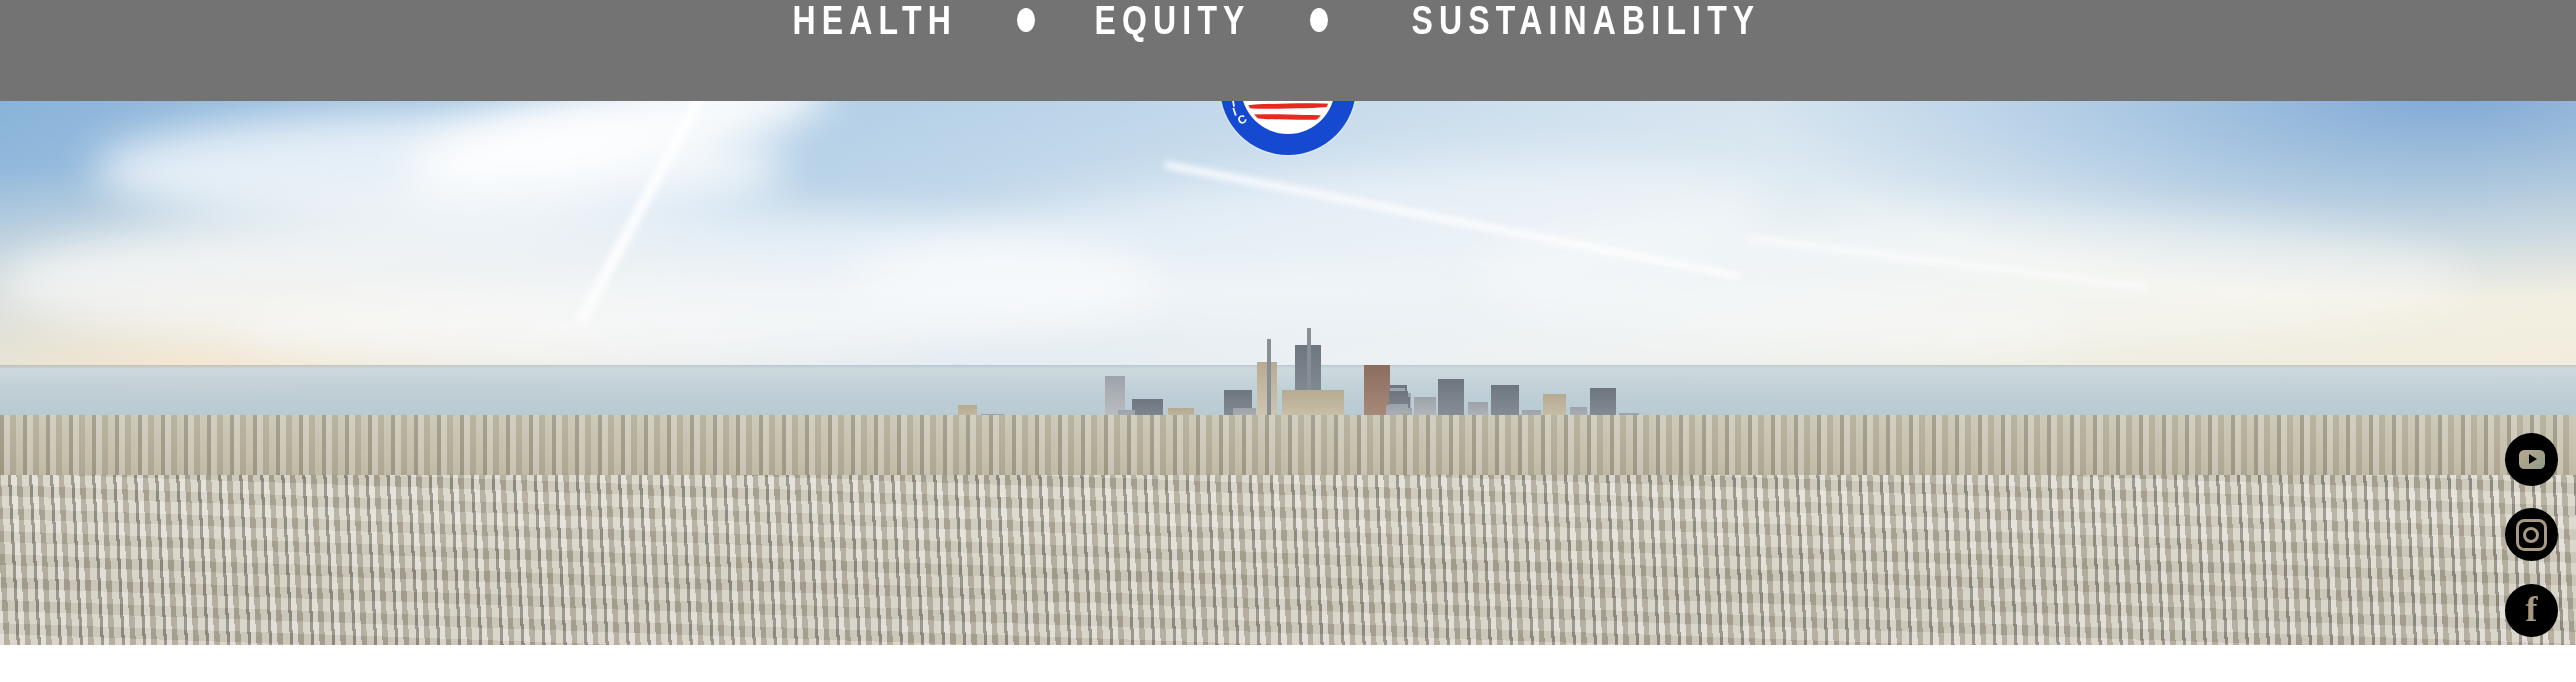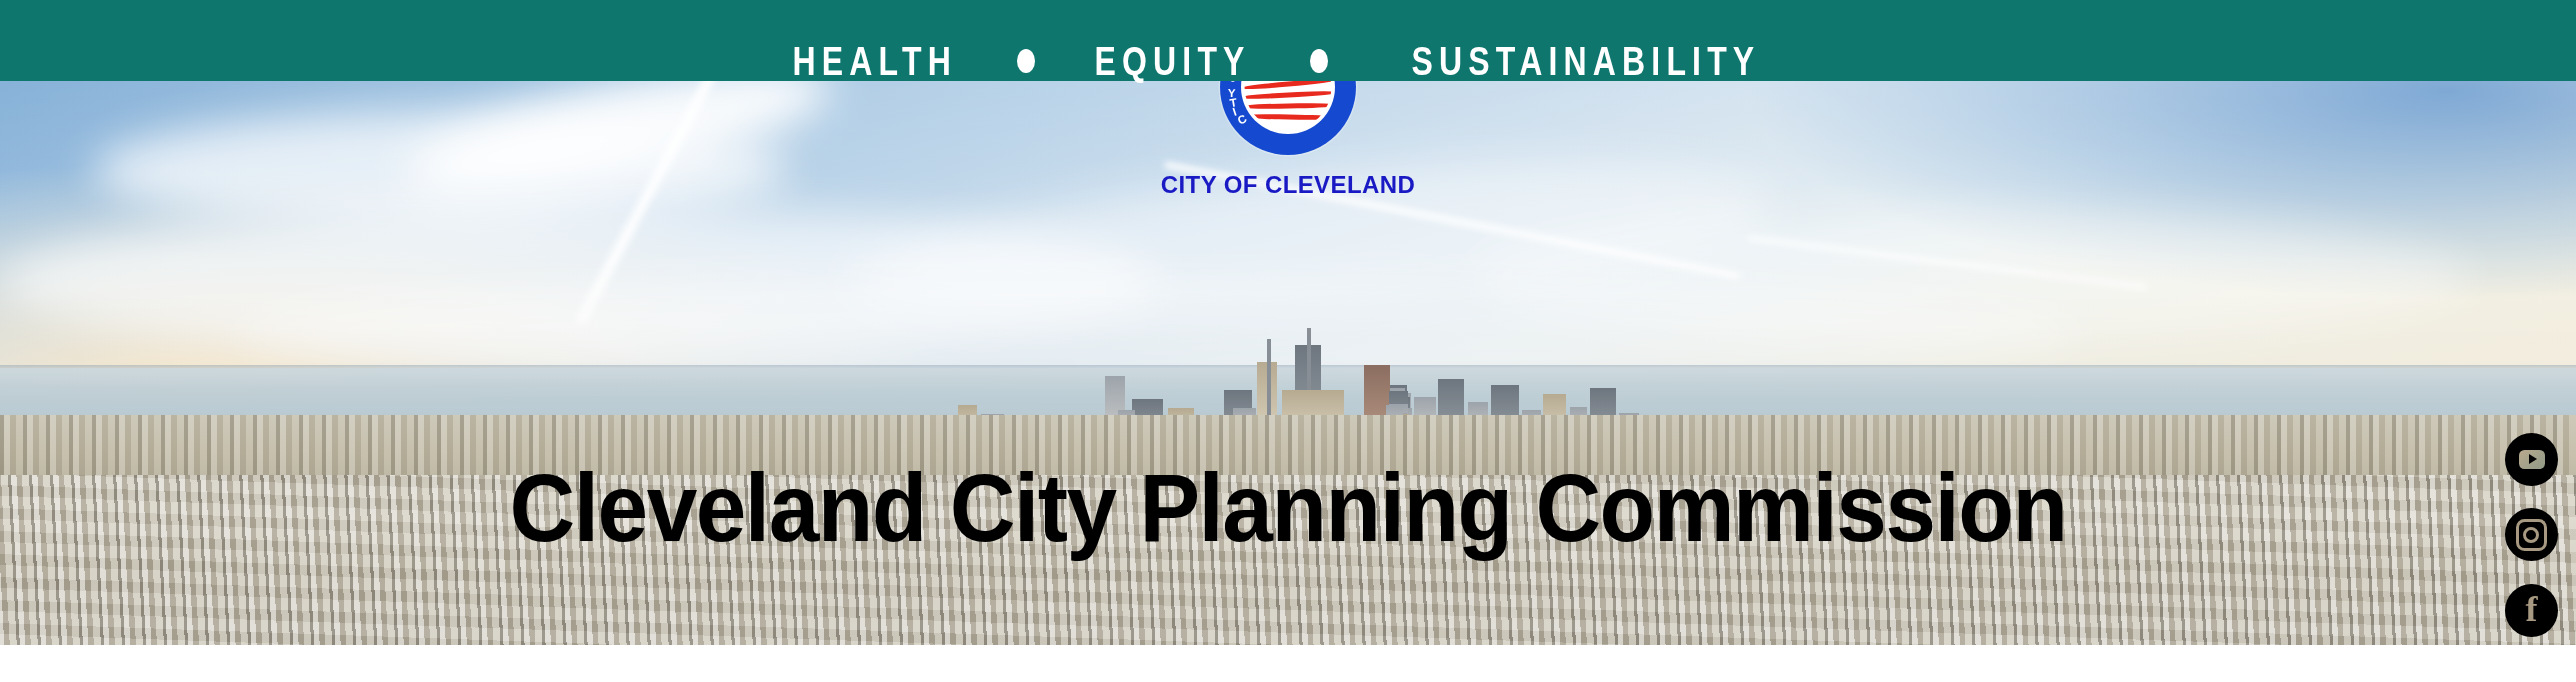--- a/index.html
+++ b/index.html
@@ -2,22 +2,22 @@
 <html style="font-size:12.4px"><head>
 <meta charset="utf-8">
 <title>Cleveland City Planning Commission</title>
 <style>
   html,body{margin:0;padding:0;background:#ffffff;}
   body{font-family:"Liberation Sans",sans-serif;}
 
   .page{position:relative;width:2576px;height:682px;background:#ffffff;overflow:hidden;}
 
   
-  .topbar{position:absolute;left:0;top:0;width:2576px;height:81px;
-          background:#0f766e;display:flex;align-items:flex-end;justify-content:center;z-index:40;}
+  .topbar{position:absolute;left:0;top:0;width:2576px;height:101px;
+          background:#737373;display:flex;align-items:flex-start;justify-content:center;z-index:40;}
   .topbar-inner{display:flex;align-items:center;gap:40px;}
   .topbar-word{color:#ffffff;font-family:"Liberation Sans",sans-serif;font-weight:700;
                font-size:40px;letter-spacing:7.7px;line-height:1;
                transform:scaleX(.80);transform-origin:center;white-space:nowrap;}
   .topbar-dot{width:18px;height:24px;background:#ffffff;border-radius:50%;flex:0 0 auto;}
 
   
   .hero{position:absolute;left:0;top:81px;width:2576px;height:564px;overflow:hidden;}
 
   
@@ -235,26 +235,22 @@
         <div class="seal-stars">★ ★ ★ ★ ★ ★</div>
         <div class="flag">
           <div class="stripe" style="top:1.5px;  transform:rotate(-7deg);"></div>
           <div class="stripe" style="top:12.4px; transform:rotate(-5deg);"></div>
           <div class="stripe" style="top:23px; transform:rotate(-3deg);"></div>
           <div class="stripe" style="top:34px; transform:rotate(-1deg);"></div>
           <div class="stripe" style="top:45px; transform:rotate(1deg);"></div>
         </div>
       </div>
     </div>
-    <div class="wordmark">CITY OF CLEVELAND</div>
-  </div>
-
-  <div class="title">
-    <span>Cleveland City Planning Commission</span>
-  </div>
+  </div>
+
 
   <div class="social">
     <div class="soc">
       <div class="yt-body"></div>
     </div>
     <div class="soc">
       <div class="ig-sq"></div>
     </div>
     <div class="soc">
       <div class="fb-f">f</div>

